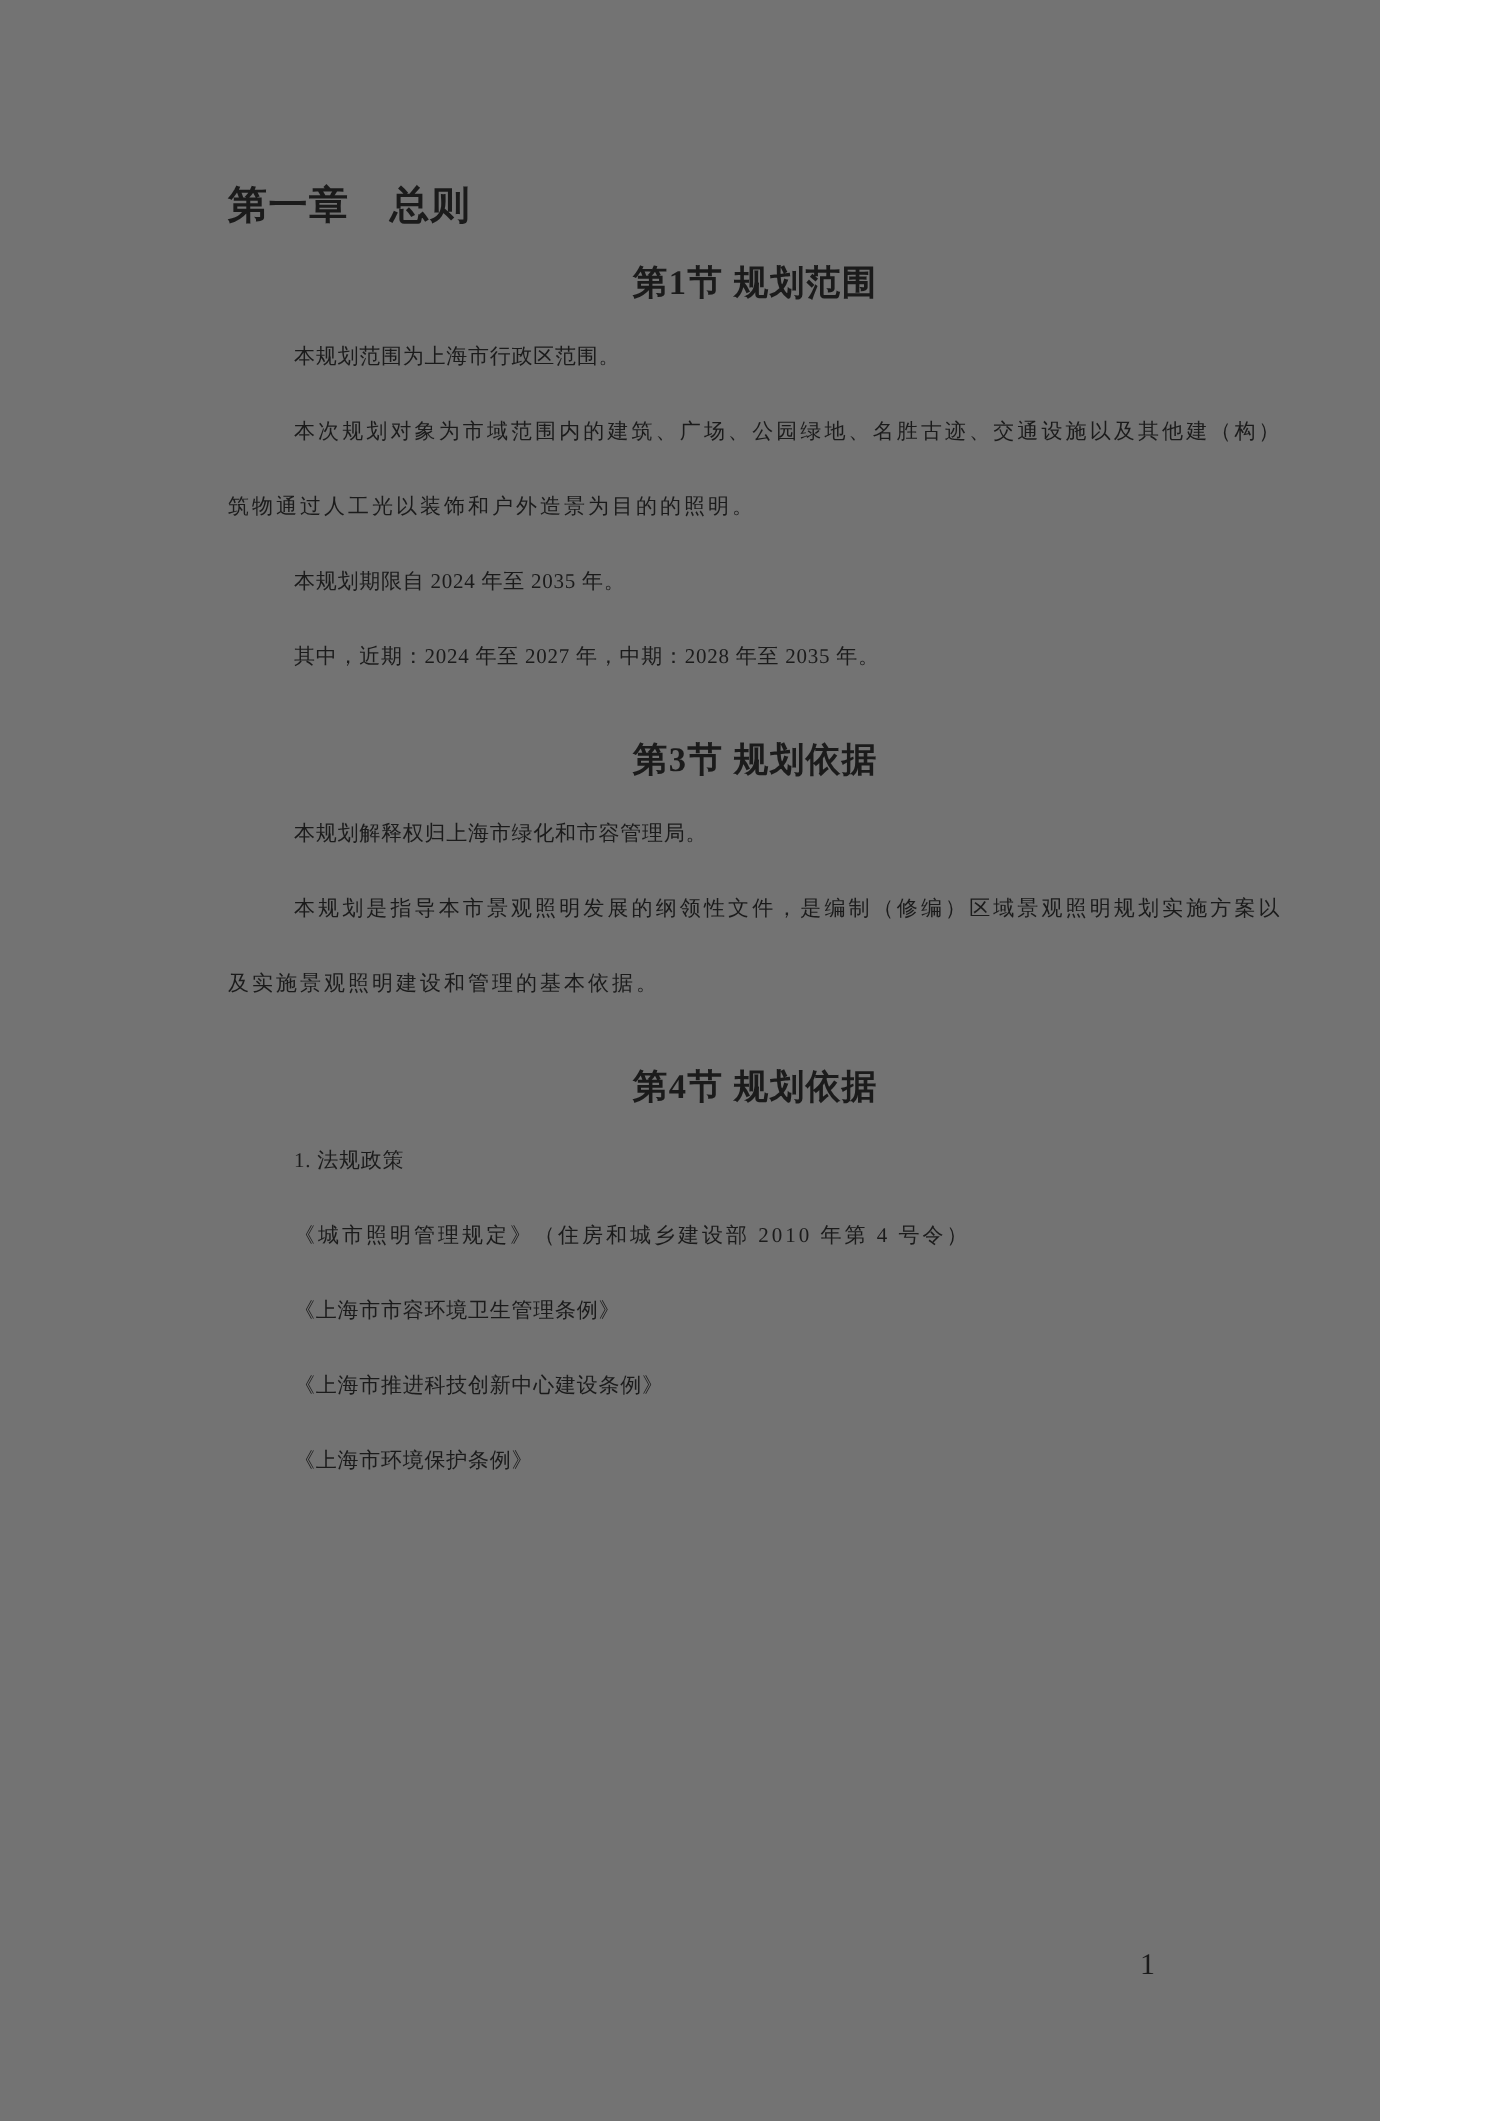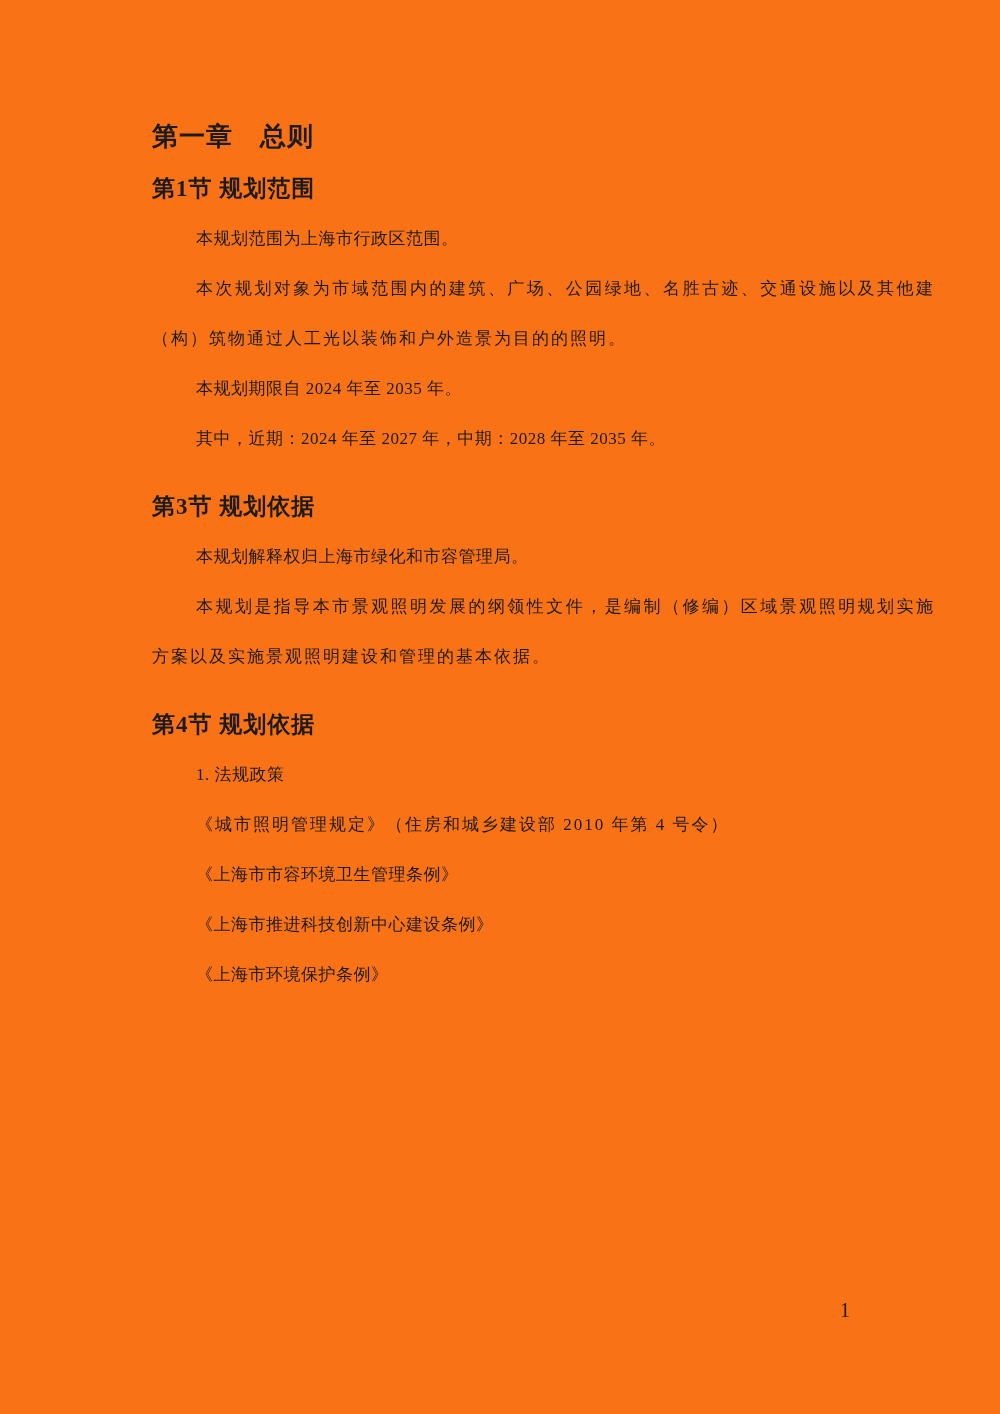--- a/index.html
+++ b/index.html
@@ -9,45 +9,46 @@
   }
   body {
     width: 1000px;
     height: 1414px;
     font-family: "Liberation Serif", "DejaVu Serif", serif;
     color: #1b1b1b;
     overflow: hidden;
   }
   .page {
     position: relative;
-    width: 1000px;
+    width: 920px;
     height: 1414px;
     box-sizing: border-box;
     padding: 112px 65px 0 152px;
-    background: #f97316;
+    background: #737373;
   }
   .chapter-heading {
     font-size: 26px;
     font-weight: bold;
     line-height: 50px;
     letter-spacing: 1px;
     margin: 0;
   }
   .section-heading {
     font-size: 23px;
     font-weight: bold;
     line-height: 50px;
     letter-spacing: 1px;
     margin: 18px 0 0 0;
+    text-align: center;
   }
   .section-heading.first {
     margin-top: 2px;
   }
   p.body-para {
-    font-size: 17px;
+    font-size: 14px;
     line-height: 50px;
     letter-spacing: 2px;
     margin: 0;
     text-indent: 44px;
     text-align: justify;
   }
   p.body-para.single {
     letter-spacing: 0.5px;
     white-space: nowrap;
     text-align: left;

